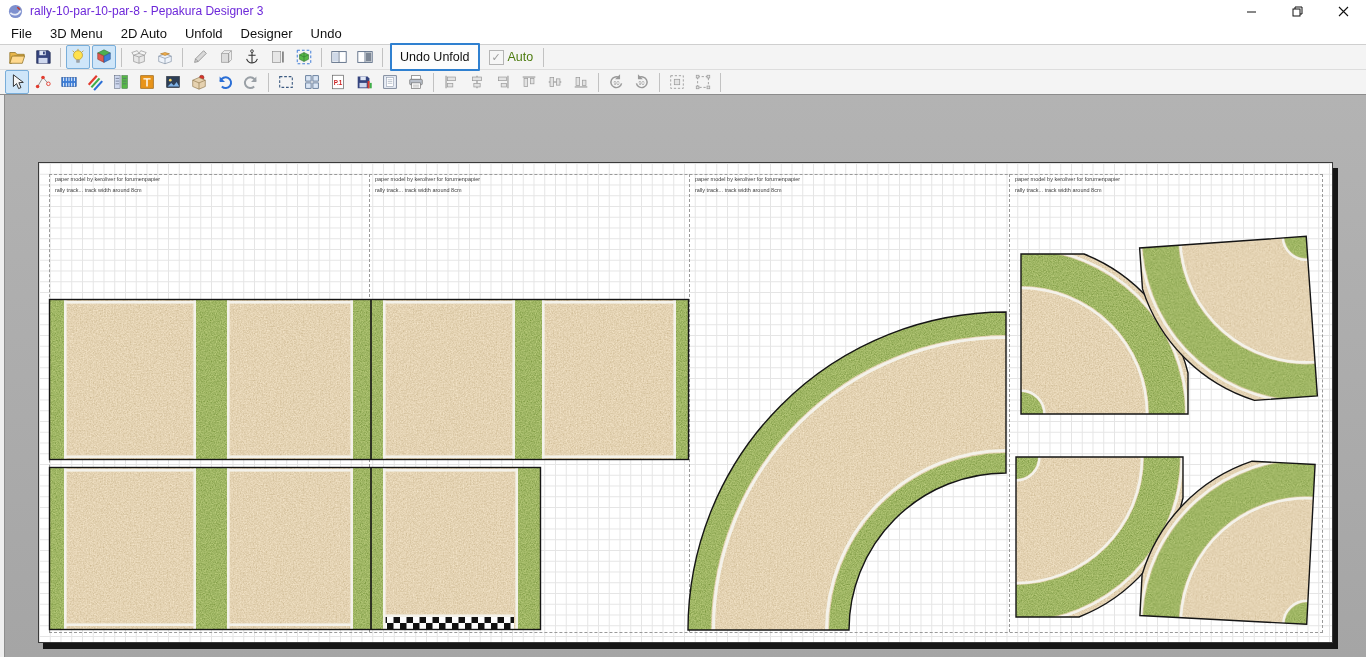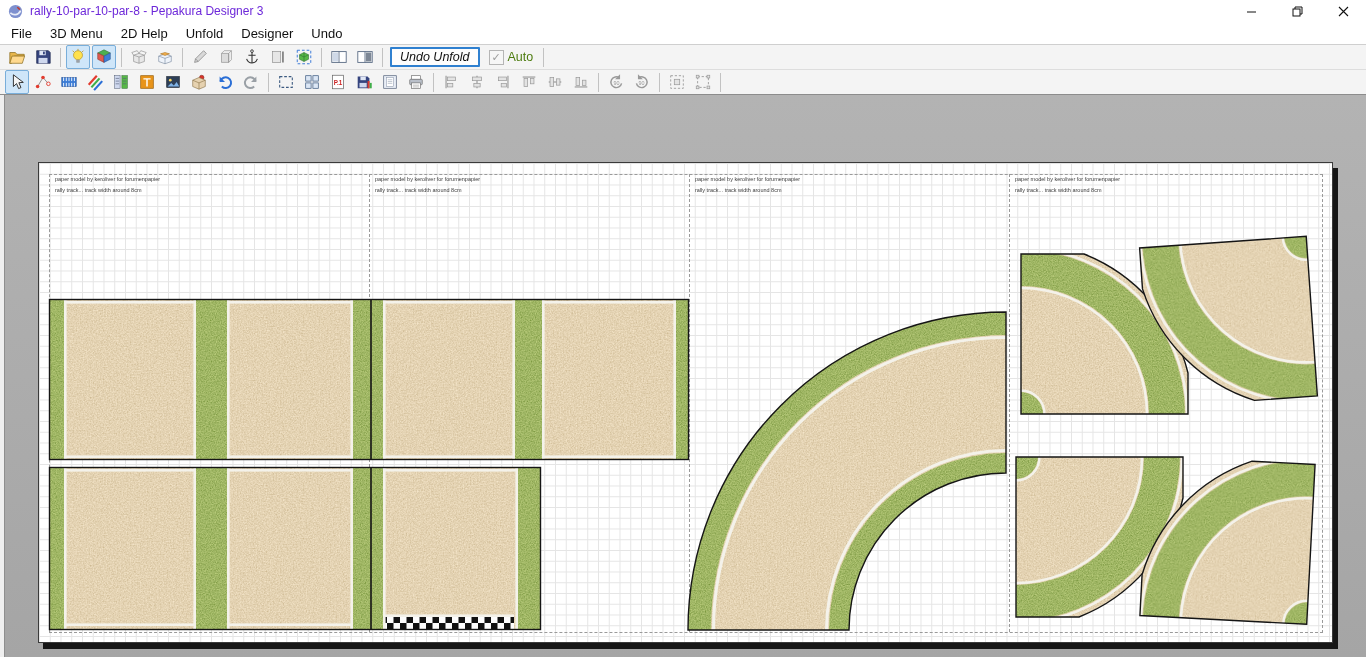--- a/index.html
+++ b/index.html
@@ -18,21 +18,21 @@
   .menubar{height:22px;display:flex;align-items:center;background:#fff;padding-left:2px;}
   .menu-item{font-size:13px;color:#111;padding:2px 9px;white-space:nowrap;}
   
   .toolbar{height:24px;background:#f4f4f4;display:flex;align-items:center;padding-left:4px;border-top:1px solid #e2e2e2;}
   .toolbar.row1{border-top:1px solid #cfcfcf;}
   .toolbar.row2{border-top:1px solid #dddddd;border-bottom:1px solid #9a9a9a;}
   .tbtn{width:22px;height:22px;display:flex;align-items:center;justify-content:center;border:1px solid transparent;border-radius:2px;margin:0 1px;flex:0 0 auto;}
   .tbtn svg{width:18px;height:18px;display:block;}
   .tbtn.pressed{background:#cfe6f9;border-color:#79aeda;}
   .tsep{width:1px;height:19px;background:#c2c2c2;margin:0 4px;flex:0 0 auto;}
-  .push-btn{height:20px;margin:0 3px;padding:0 8px;background:#fdfdfd;border:2px solid #2f80d0;border-radius:1px;font-size:12.5px;font-family:inherit;color:#111;display:flex;align-items:center;font-style:italic;}
+  .push-btn{height:28px;margin:0 3px;padding:0 8px;background:#fdfdfd;border:2px solid #2f80d0;border-radius:1px;font-size:12.5px;font-family:inherit;color:#111;display:flex;align-items:center;}
   .chk{display:flex;align-items:center;margin:0 6px;}
   .chk .box{width:13px;height:13px;border:1px solid #b5b5b5;background:#f6f6f6;color:#9b9b9b;font-size:11px;line-height:12px;text-align:center;margin-right:4px;}
   .chk .lbl{font-size:12.5px;color:#4d7c0f;}
   
   .canvas{position:absolute;left:0;top:94px;width:1366px;height:563px;background:linear-gradient(180deg,#b3b3b3,#a5a5a5);border-top:1px solid #8c8c8c;}
   .canvas-edge{position:absolute;left:0;top:0;bottom:0;width:4px;background:#efefef;border-right:1px solid #8e8e8e;}
   .sheet{
     position:absolute;left:38px;top:67px;width:1293px;height:479px;background:#fff;
     border:1px solid #3a3a3a;box-shadow:5px 6px 0 #161616;
     background-image:linear-gradient(to right,#e5e5e5 1px,transparent 1px),linear-gradient(to bottom,#e5e5e5 1px,transparent 1px);
@@ -72,21 +72,21 @@
         <svg width="11" height="11" viewBox="0 0 11 11">
           <path d="M1 1l9 9M10 1l-9 9" stroke="#111" stroke-width="1.1"></path>
         </svg>
       </div>
   </div>
 </div>
 
 <div class="menubar">
     <div class="menu-item">File</div>
     <div class="menu-item">3D Menu</div>
-    <div class="menu-item">2D Help</div>
+    <div class="menu-item">2D Auto</div>
     <div class="menu-item">Unfold</div>
     <div class="menu-item">Designer</div>
     <div class="menu-item">Undo</div>
   </div>
 
 <div class="toolbar row1">
     <div class="tbtn">
       <svg viewBox="0 0 20 20">
         <path d="M2 5h6l2 2h8v2H7l-3 8H2z" fill="#e8b64c" stroke="#8a6d1f" stroke-width=".8"></path>
         <path d="M4.5 9h14l-2.6 8H2z" fill="#ffd98e" stroke="#8a6d1f" stroke-width=".8"></path>

